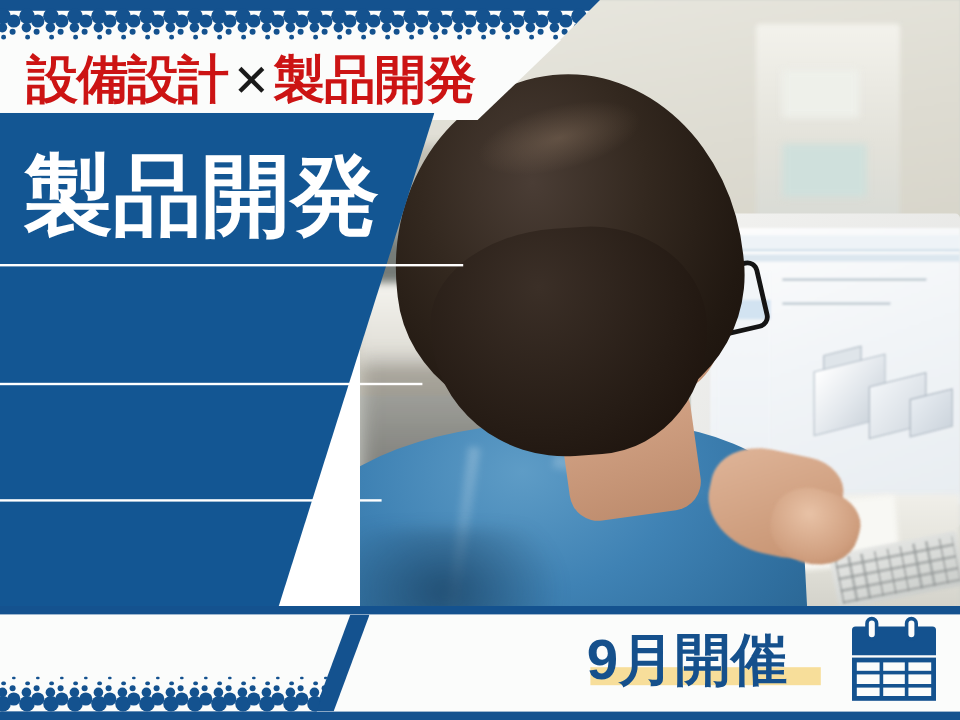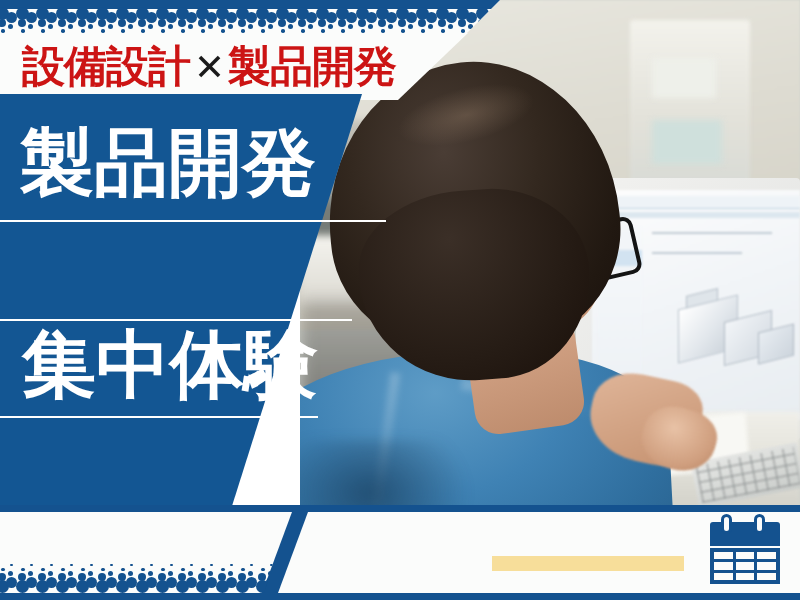--- a/index.html
+++ b/index.html
@@ -723,21 +723,20 @@
     <span class="tb-red">設備設計</span>
     <span class="tb-x">✕</span>
     <span class="tb-red">製品開発</span>
   </div>
 
   <div id="blue-panel"></div>
   <div id="blue-inner">
     <div class="bigline" id="line-engineer">製品開発</div>
     <div class="hline" style="top:126px; width:386px;"></div>
     <div class="hline" style="top:225px; width:352px;"></div>
-    <div class="bigline" id="line-intensive">集中体験</div>
     <div class="hline" style="top:322px; width:318px;"></div>
   </div>
 
   <div id="footer"></div>
   <div id="footer-topline"></div>
   <div id="footer-slash"></div>
   <div id="dots-bottom">
     <div class="band"></div>
   <div class="dotrow" style="top: 40px; height: 13px;">
         <i style="left: -4px; top: 0px; width: 13px; height: 13px;"></i>
@@ -838,20 +837,23 @@
         <i style="left: 210px; top: 0px; width: 2.5px; height: 2.5px;"></i>
         <i style="left: 230px; top: 0px; width: 2.5px; height: 2.5px;"></i>
         <i style="left: 250px; top: 0px; width: 2.5px; height: 2.5px;"></i>
         <i style="left: 270px; top: 0px; width: 2.5px; height: 2.5px;"></i>
         <i style="left: 290px; top: 0px; width: 2.5px; height: 2.5px;"></i>
       </div>
     </div>
   <div id="footer-botline"></div>
 
   <div id="event-date-hl"></div>
+  <div id="event-date">
+    <span id="event-date-text">9月開催</span>
+  </div>
 
   <div id="calendar-icon">
     <div class="cal-top"></div>
     <div class="cal-ring r1"></div>
     <div class="cal-ring r2"></div>
     <div class="cal-body">
       <div class="cal-cell"></div>
       <div class="cal-cell"></div>
       <div class="cal-cell"></div>
       <div class="cal-cell"></div>

